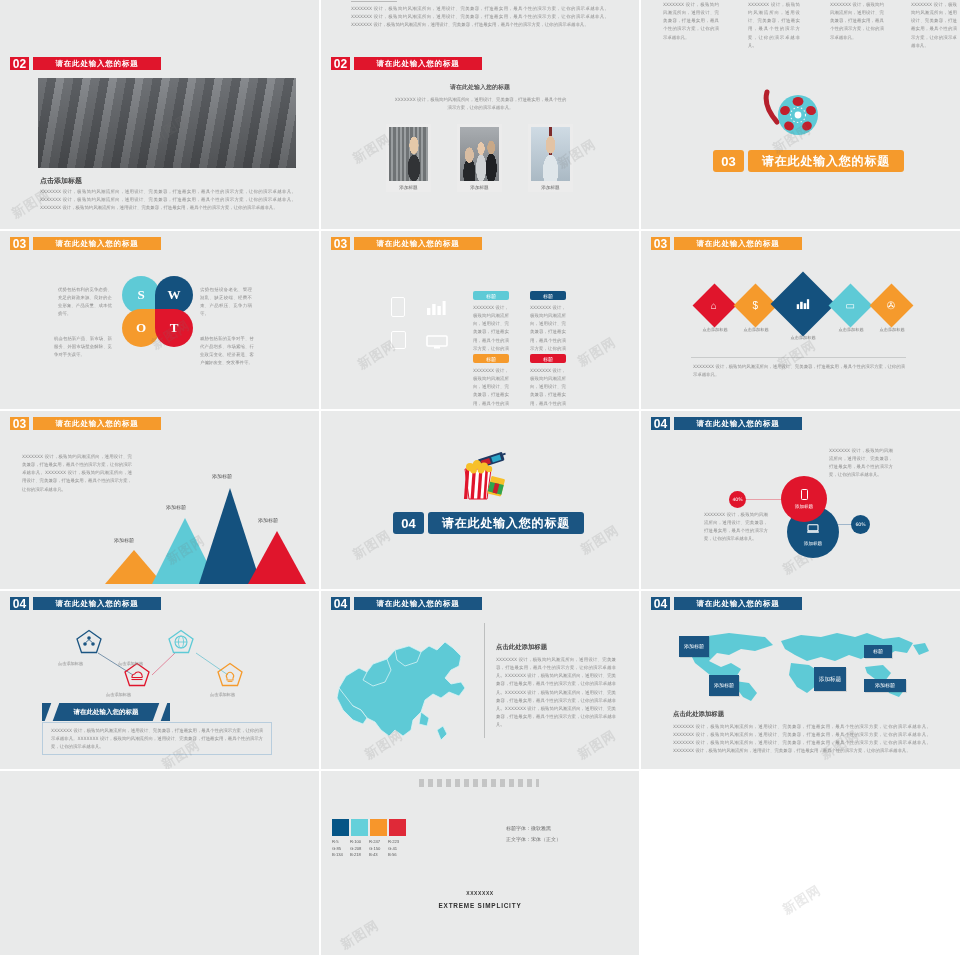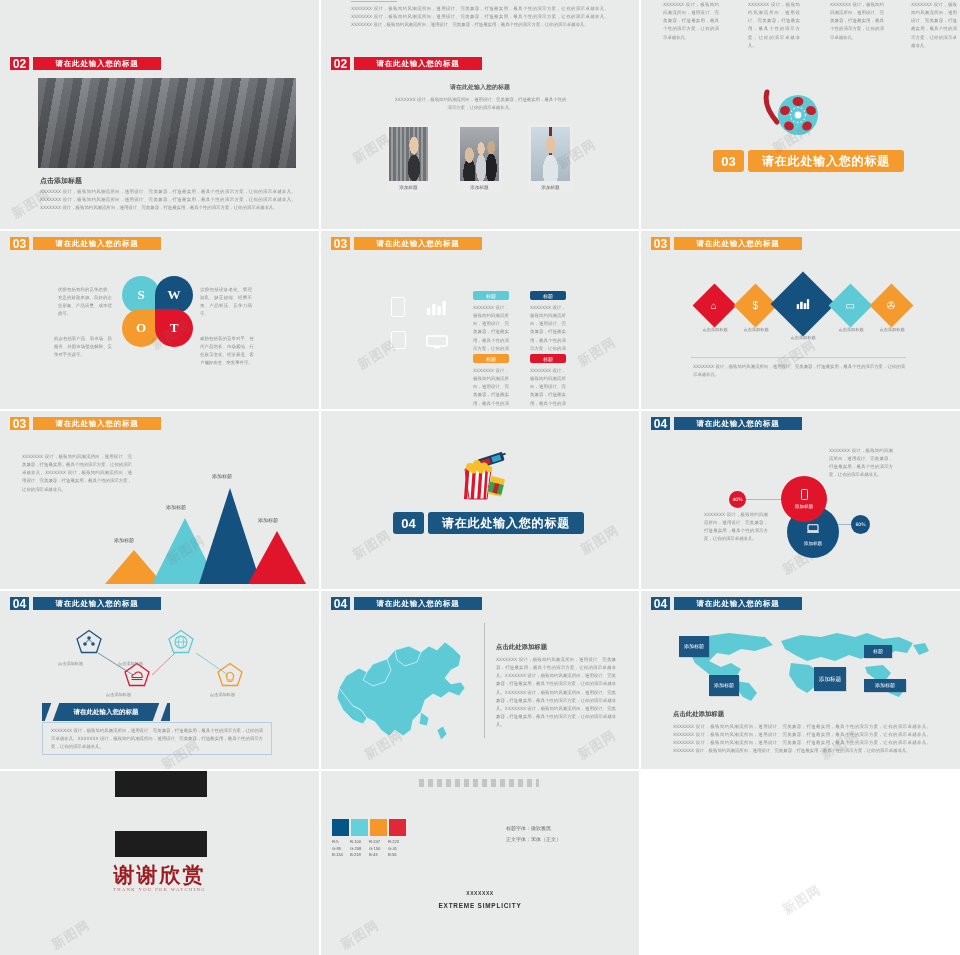--- a/index.html
+++ b/index.html
@@ -574,40 +574,20 @@
       </div>
     <div class="mtag cn" style="left:223px;top:88px;width:42px;height:13px;">
         <span>添加标题</span>
       </div>
 
     <div class="h-sub" style="position:absolute;left:32px;top:119px;font-size:6.4px;">点击此处添加标题</div>
     <div class="body-txt" style="position:absolute;left:32px;top:132px;width:258px;">XXXXXXX 设计，极致简约风潮流所向，通用设计、完美兼容，打造最实用，最具个性的演示方案，让你的演示卓越非凡。XXXXXXX 设计，极致简约风潮流所向，通用设计、完美兼容，打造最实用，最具个性的演示方案，让你的演示卓越非凡。XXXXXXX 设计，极致简约风潮流所向，通用设计、完美兼容，打造最实用，最具个性的演示方案，让你的演示卓越非凡。XXXXXXX 设计，极致简约风潮流所向，通用设计、完美兼容，打造最实用，最具个性的演示方案，让你的演示卓越非凡。</div>
     <div class="wm" style="left:178px;top:145px;">新图网</div>
   </div>
 
-  <div class="slide" style="left:0;top:771px;width:319px;height:184px;">
-    <div class="film" style="left:115px;top:830px;width:92px;height:26px;position:absolute;top:unset;"></div>
-    <div style="position:absolute;left:115px;top:60px;width:92px;height:26px;background:#1d1d1d;">
-      <div style="position:absolute;left:2px;top:5.5px;right:2px;bottom:5.5px;display:flex;">
-        <div class="frame"></div>
-          <div class="frame"></div>
-          <div class="frame"></div>
-        <div class="frame"></div>
-          <div class="frame"></div>
-          <div class="frame"></div>
-        <div class="frame"></div>
-          <div class="frame"></div>
-      </div>
-      <div class="perf" style="top:1.2px;"></div>
-      <div class="perf" style="bottom:1.2px;"></div>
-    </div>
-    <div class="thanks cn" style="left:0;right:0;top:90px;font-size:21px;letter-spacing:2px;">谢谢欣赏</div>
-    <div class="thanks-sub" style="left:0;right:0;top:116px;">THANK YOU FOR WATCHING</div>
-    <div class="wm" style="left:50px;top:155px;">新图网</div>
-  </div>
 
   <div class="slide" style="left:321px;top:771px;width:318px;height:184px;">
     <div style="position:absolute;left:98px;top:8px;width:120px;height:8px;opacity:.25;background:repeating-linear-gradient(90deg,#555 0 5px,transparent 5px 9px);"></div>
 
     <div class="sw" style="left:11px;top:48px;background:#055586;"></div>
     <div class="sw" style="left:30px;top:48px;background:#64d0da;"></div>
     <div class="sw" style="left:49px;top:48px;background:#f7962b;"></div>
     <div class="sw" style="left:68px;top:48px;background:#df2938;"></div>
 
     <div class="swtxt" style="left:11px;top:68px;">

